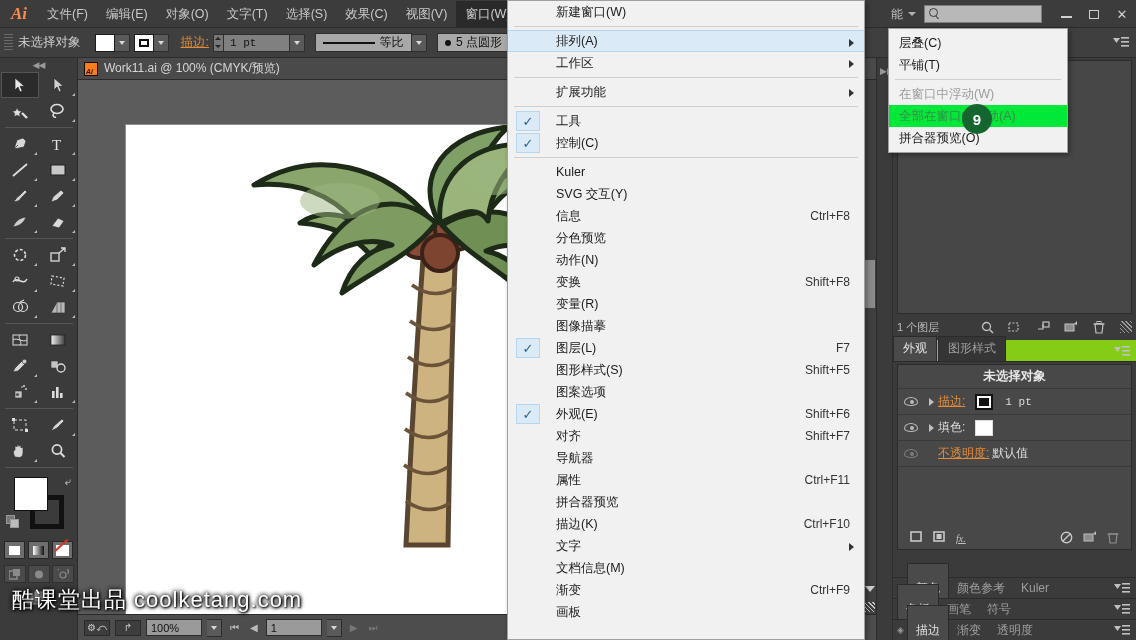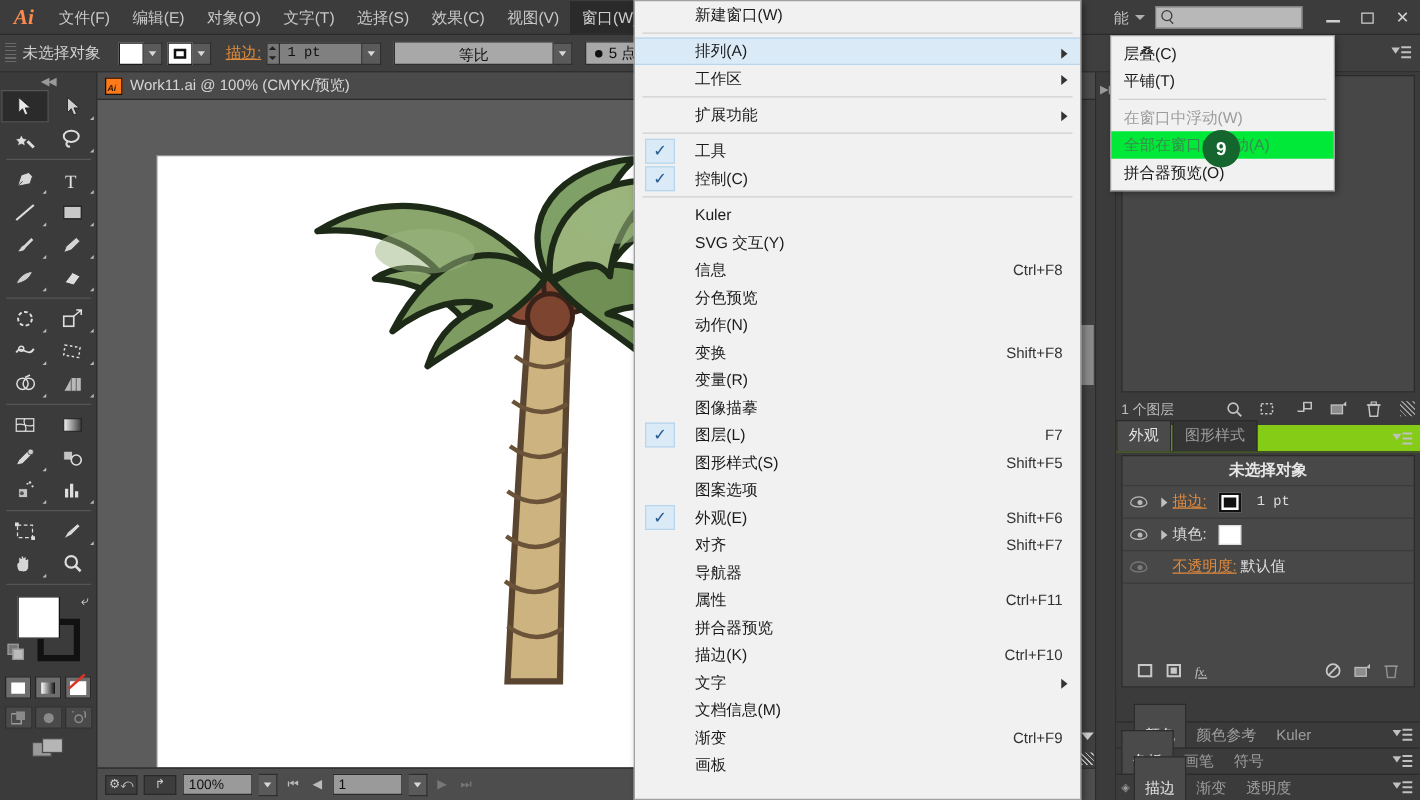--- a/index.html
+++ b/index.html
@@ -72,23 +72,23 @@
   .spin { width:11px;height:18px;background:#777;border:1px solid #2e2e2e;display:flex;flex-direction:column;}
   .spin div{flex:1;display:flex;align-items:center;justify-content:center;}
   .spin .up::after{content:"";width:0;height:0;border-left:3px solid transparent;border-right:3px solid transparent;border-bottom:3.5px solid #222;}
   .spin .dn::after{content:"";width:0;height:0;border-left:3px solid transparent;border-right:3px solid transparent;border-top:3.5px solid #222;}
   .numfield {
     width:66px;height:18px;background:#808080;border:1px solid #2e2e2e;border-left:none;
     color:#111; font-family:"Liberation Mono","DejaVu Sans Mono",monospace; font-size:11px;
     display:flex;align-items:center;padding-left:6px;
   }
   .profile-field {
-    width:128px;height:19px;background:#a8a8a8;border:1px solid #2e2e2e;
+    width:97px;height:19px;background:#a8a8a8;border:1px solid #2e2e2e;
     display:flex;align-items:center;justify-content:center;gap:4px;
-    color:#111;font-size:12px; margin-left:10px;flex-direction:column;
+    color:#111;font-size:12px; margin-left:10px;
   }
   .profline{width:52px;height:2px;background:#111;}
   .brush-field{
     width:82px;height:19px;background:#a8a8a8;border:1px solid #2e2e2e;
     display:flex;align-items:center;gap:5px;padding-left:7px;color:#111;font-size:12px;
     margin-left:10px;
   }
   .bdot{width:6px;height:6px;border-radius:50%;background:#111;}
   .cb-menu-ico{position:absolute;right:7px;top:8px;}
 
@@ -620,20 +620,21 @@
         <ellipse cx="104" cy="76" rx="40" ry="18" fill="#9cb680" opacity=".5"></ellipse>
       </svg>
     </div>
     <div class="vscroll">
       <div class="vthumb"></div>
       <div class="vs-arrow"></div>
       <div class="resizer"></div>
     </div>
   </div>
 
+  <div class="watermark">酷课堂出品 coolketang.com</div>
 
   <div class="statusbar">
     <div class="sb-ico">⚙⤺</div>
     <div class="sb-ico">↱</div>
     <div class="zoomfield">100%</div>
     <div class="dd-btn"></div>
     <span class="navbtn">⏮</span>
     <span class="navbtn">◀</span>
     <div class="pagefield">1</div>
     <div class="dd-btn"></div>

